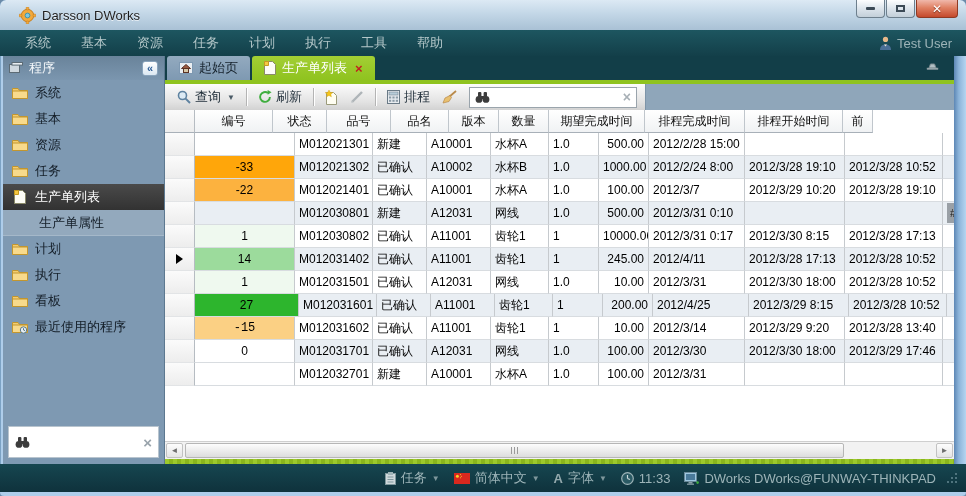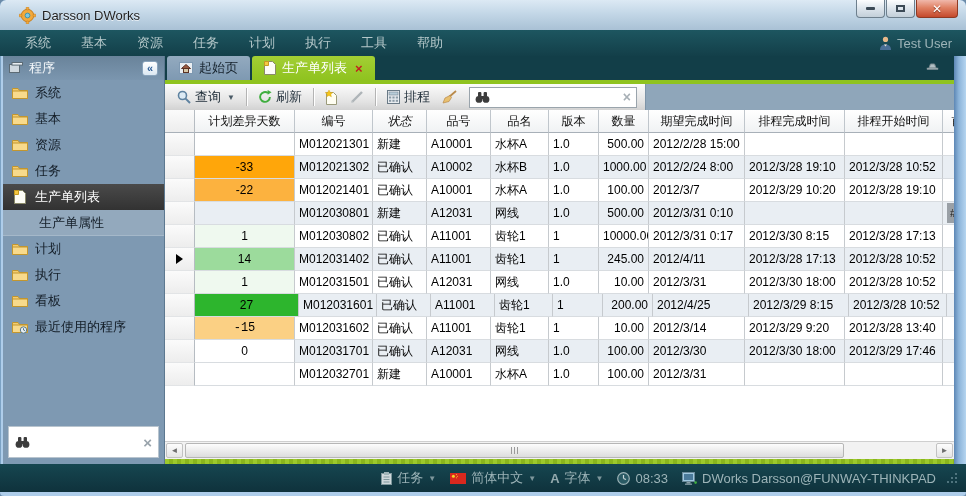--- a/index.html
+++ b/index.html
@@ -453,23 +453,22 @@
             <input type="text" value="" style="">
             <span class="clear-x">×</span>
           </div>
         </div>
         <div style="flex:1"></div>
       </div>
 
       <div class="grid-wrap">
         <div class="grid-head">
             <div class="rowmark"></div>
-            <div class="gcell" style="width: 100px;">计划差异天数</div>
             <div class="gcell" style="width: 78px;">编号</div>
-            <div class="gcell" style="width: 54px; font-style: italic;">状态</div>
+            <div class="gcell" style="width: 54px;">状态</div>
             <div class="gcell" style="width: 64px;">品号</div>
             <div class="gcell" style="width: 58px;">品名</div>
             <div class="gcell" style="width: 50px;">版本</div>
             <div class="gcell" style="width: 50px;">数量</div>
             <div class="gcell" style="width: 96px;">期望完成时间</div>
             <div class="gcell" style="width: 100px;">排程完成时间</div>
             <div class="gcell" style="width: 98px;">排程开始时间</div>
             <div class="gcell" style="width: 30px;">前</div>
           </div>
         <div>
@@ -683,33 +682,33 @@
       <span class="sb-caret">▼</span>
     </div>
     <div class="sb-item">
       <span>
         <svg width="13" height="13" viewBox="0 0 13 13">
             <circle cx="6.5" cy="6.5" r="5.8" fill="#2a5a64" stroke="#9db4b8" stroke-width="1.2"></circle>
             <line x1="6.5" y1="6.5" x2="6.5" y2="3" stroke="#c8d8da" stroke-width="1.2"></line>
             <line x1="6.5" y1="6.5" x2="9" y2="7.5" stroke="#c8d8da" stroke-width="1.2"></line>
           </svg>
       </span>
-      <span>08:33</span>
+      <span>11:33</span>
     </div>
     <div class="sb-item">
       <span>
         <svg width="15" height="13" viewBox="0 0 15 13">
             <rect x="0.5" y="0.5" width="12" height="9" fill="#9fc8e0" stroke="#6a8a9a"></rect>
             <rect x="2" y="2" width="9" height="6" fill="#4a7a9a"></rect>
             <rect x="4.5" y="10" width="4" height="1.6" fill="#8aa0a8"></rect>
             <rect x="3" y="11.6" width="7" height="1.2" fill="#8aa0a8"></rect>
             <circle cx="13.6" cy="10.6" r="1.3" fill="#3fae3f"></circle>
           </svg>
       </span>
-      <span>DWorks Darsson@FUNWAY-THINKPAD</span>
+      <span>DWorks DWorks@FUNWAY-THINKPAD</span>
     </div>
     <span class="grip">
       <svg width="12" height="12" viewBox="0 0 12 12">
           <g fill="#5f838c">
             <circle cx="10" cy="2" r="1.1"></circle>
             <circle cx="10" cy="6" r="1.1"></circle>
             <circle cx="6" cy="6" r="1.1"></circle>
             <circle cx="10" cy="10" r="1.1"></circle>
             <circle cx="6" cy="10" r="1.1"></circle>
             <circle cx="2" cy="10" r="1.1"></circle>

